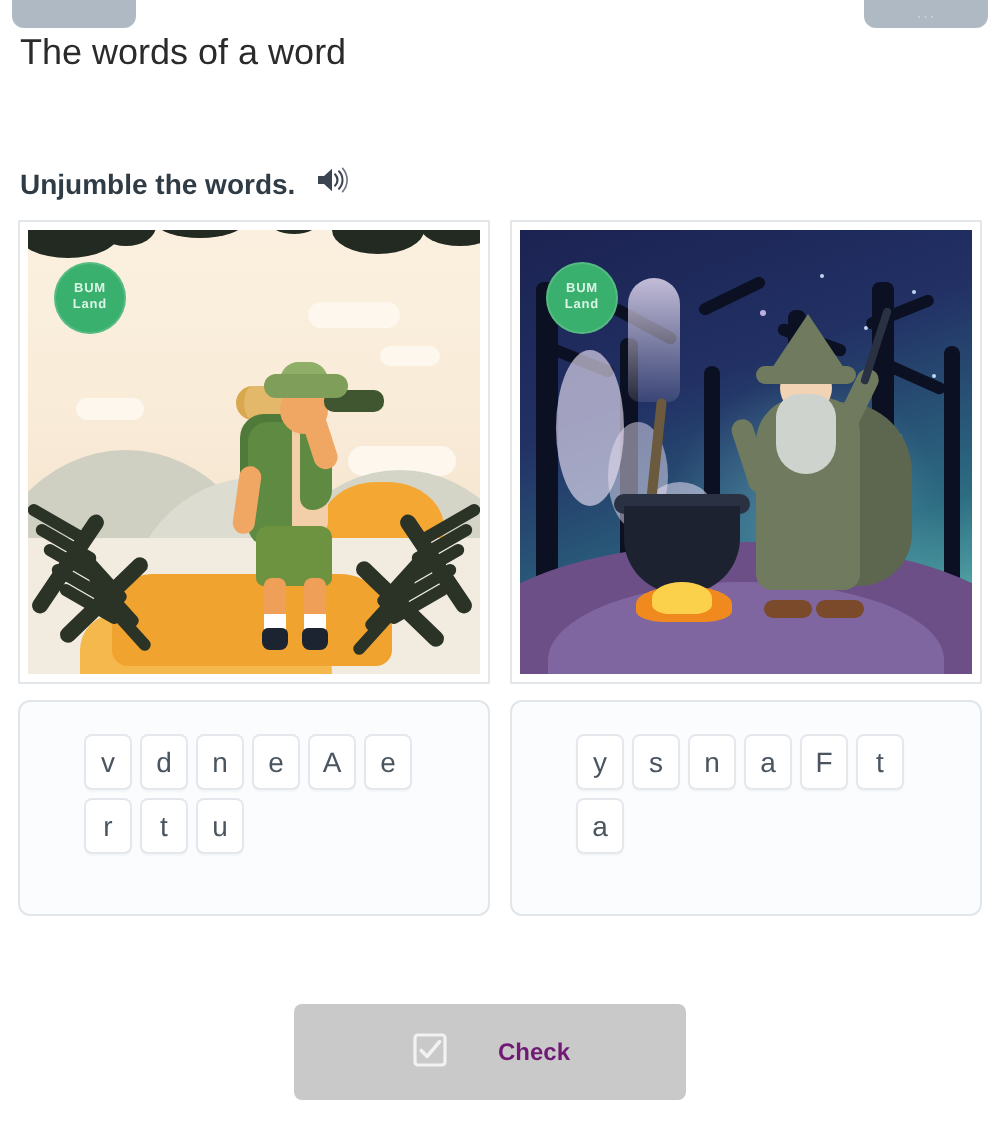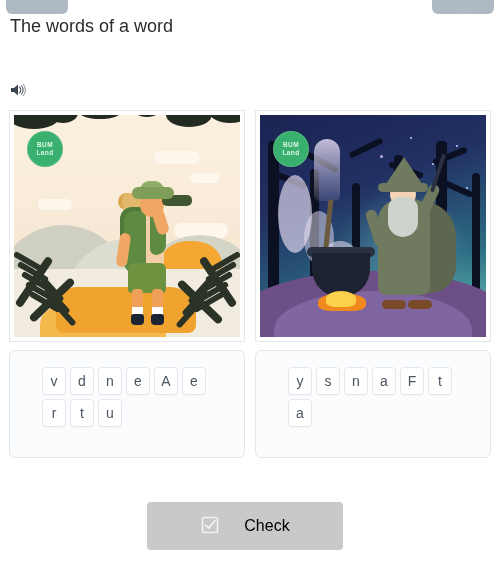--- a/index.html
+++ b/index.html
@@ -390,35 +390,37 @@
     background: #c9c9c9;
     border: none;
     border-radius: 4px;
     display: flex;
     align-items: center;
     justify-content: center;
     gap: 24px;
     cursor: default;
   }
   .check-btn .check-label {
-    font-size: 16px;
-    color: #000000;
+    font-size: 12px;
+    color: #701a75;
+    font-weight: bold;
   }
 </style>
 </head>
 <body>
 
 <div class="top-chip left"></div>
 <div class="top-chip right">
   <span class="chip-text">...</span>
 </div>
 
 <div class="page-title">The words of a word</div>
 
 <div class="task-row">
+  <span class="task-label">Unjumble the words.</span>
   <span class="speaker-icon">
     <svg width="16" height="14" viewBox="0 0 16 14" aria-hidden="true">
       <path d="M1 5h3l4-3.6v11.2L4 9H1z" fill="#3b4450"></path>
       <path d="M9.6 4.2a4 4 0 0 1 0 5.6" stroke="#3b4450" stroke-width="1.1" fill="none" stroke-linecap="round"></path>
       <path d="M11.5 2.6a6.4 6.4 0 0 1 0 8.8" stroke="#3b4450" stroke-width="1" fill="none" stroke-linecap="round"></path>
       <path d="M13.3 1.2a8.6 8.6 0 0 1 0 11.6" stroke="#3b4450" stroke-width=".8" fill="none" stroke-linecap="round" opacity=".75"></path>
     </svg>
   </span>
 </div>
 

